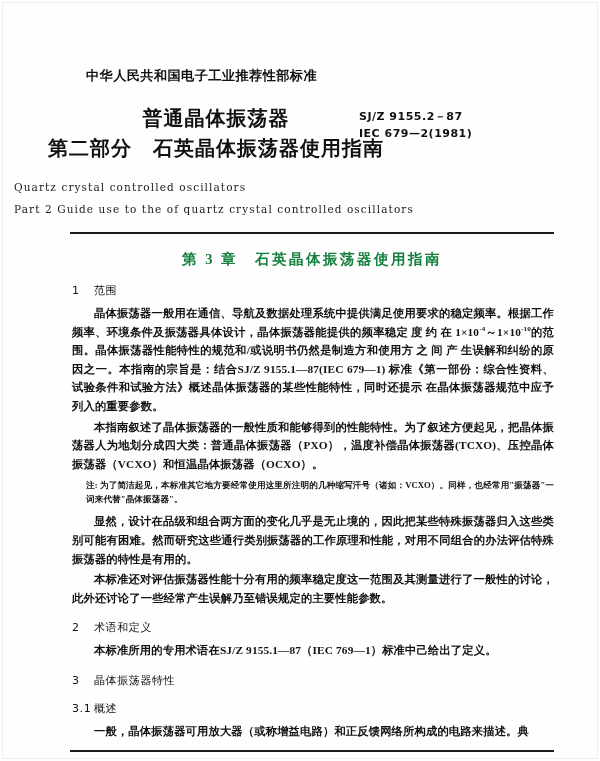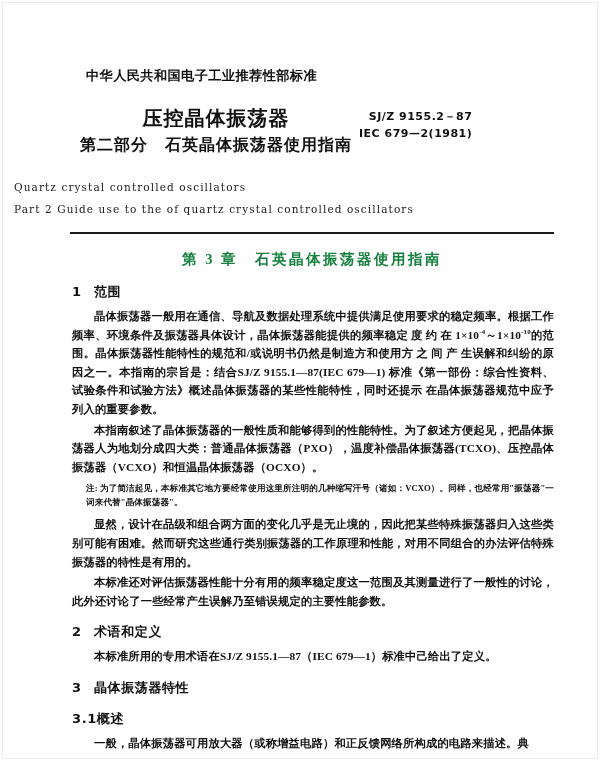--- a/index.html
+++ b/index.html
@@ -73,35 +73,34 @@
     color: #111;
   }
   .title-cn-2 {
     position: absolute;
     left: 0;
     top: 30px;
     width: 404px;
     text-align: center;
     font-family: "Liberation Serif", "DejaVu Serif", serif;
     font-weight: bold;
-    font-size: 16px;
+    font-size: 20px;
     letter-spacing: 1px;
     color: #111;
   }
   .std-codes {
     position: absolute;
     left: 345px;
     top: 3px;
     font-family: "DejaVu Sans", "Liberation Sans", sans-serif;
     font-weight: bold;
     font-size: 11px;
     line-height: 17px;
     letter-spacing: 0.5px;
     color: #111;
-    text-align: right;
   }
 
   
   .title-en {
     text-align: left;
     font-family: "DejaVu Serif", "Liberation Serif", serif;
     font-size: 10.5px;
     letter-spacing: 1.1px;
     color: #1a1a1a;
   }
@@ -128,22 +127,22 @@
     color: #15803d;
   }
 
   
   .body-area {
     margin-top: 14px;
     padding: 0 56px 0 58px;
   }
   .sec-head {
     font-family: "DejaVu Sans", "Liberation Sans", sans-serif;
-    font-weight: bold;
-    font-size: 13px;
+    font-weight: normal;
+    font-size: 11px;
     letter-spacing: 0.6px;
     color: #111;
     margin: 13px 0 6px 0;
   }
   .sec-head .num {
     display: inline-block;
     min-width: 22px;
   }
   .para {
     font-family: Liberation Serif, serif;
@@ -192,21 +191,21 @@
 <body>
 
 <div class="page">
   <div class="paper-edge"></div>
 
   <div class="content">
 
     <div class="masthead">中华人民共和国电子工业推荐性部标准</div>
 
     <div class="title-block">
-      <div class="title-cn-1">压控晶体振荡器</div>
+      <div class="title-cn-1">普通晶体振荡器</div>
       <div class="title-cn-2">第二部分　石英晶体振荡器使用指南</div>
       <div class="std-codes">
         <div>SJ/Z 9155.2－87</div>
         <div>IEC 679—2(1981)</div>
       </div>
     </div>
 
     <div class="title-en title-en-1">Quartz crystal controlled oscillators</div>
     <div class="title-en title-en-2">Part 2 Guide use to the of quartz crystal controlled oscillators</div>
 
@@ -221,21 +220,21 @@
       </div>
       <p class="para">晶体振荡器一般用在通信、导航及数据处理系统中提供满足使用要求的稳定频率。根据工作频率、环境条件及振荡器具体设计，晶体振荡器能提供的频率稳定 度 约 在 1×10<sup>-4</sup>～1×10<sup>-10</sup>的范围。晶体振荡器性能特性的规范和/或说明书仍然是制造方和使用方 之 间 产 生误解和纠纷的原因之一。本指南的宗旨是：结合SJ/Z 9155.1—87(IEC 679—1) 标准《第一部份：综合性资料、试验条件和试验方法》概述晶体振荡器的某些性能特性，同时还提示 在晶体振荡器规范中应予列入的重要参数。</p>
       <p class="para">本指南叙述了晶体振荡器的一般性质和能够得到的性能特性。为了叙述方便起见，把晶体振荡器人为地划分成四大类：普通晶体振荡器（PXO），温度补偿晶体振荡器(TCXO)、压控晶体振荡器（VCXO）和恒温晶体振荡器（OCXO）。</p>
       <p class="note">注: 为了简洁起见，本标准其它地方要经常使用这里所注明的几种缩写汗号（诸如：VCXO）。同样，也经常用"振荡器"一词来代替"晶体振荡器"。</p>
       <p class="para">显然，设计在品级和组合两方面的变化几乎是无止境的，因此把某些特殊振荡器归入这些类别可能有困难。然而研究这些通行类别振荡器的工作原理和性能，对用不同组合的办法评估特殊振荡器的特性是有用的。</p>
       <p class="para">本标准还对评估振荡器性能十分有用的频率稳定度这一范围及其测量进行了一般性的讨论，此外还讨论了一些经常产生误解乃至错误规定的主要性能参数。</p>
 
       <div class="sec-head">
         <span class="num">2</span><span>术语和定义</span>
       </div>
-      <p class="para">本标准所用的专用术语在SJ/Z 9155.1—87（IEC 679—1）标准中己给出了定义。</p>
+      <p class="para">本标准所用的专用术语在SJ/Z 9155.1—87（IEC 769—1）标准中己给出了定义。</p>
 
       <div class="sec-head">
         <span class="num">3</span><span>晶体振荡器特性</span>
       </div>
 
       <div class="sec-head">
         <span class="num">3.1</span><span>概述</span>
       </div>
       <p class="para">一般，晶体振荡器可用放大器（或称增益电路）和正反馈网络所构成的电路来描述。典</p>
 

